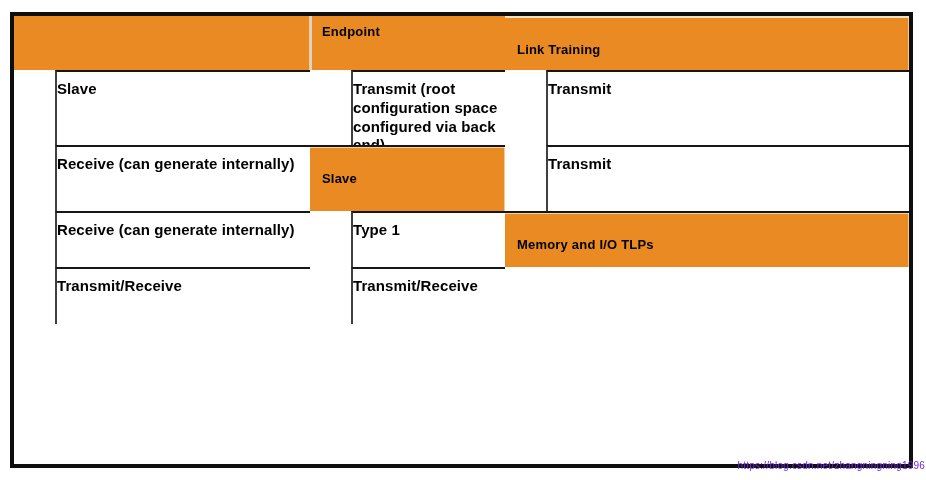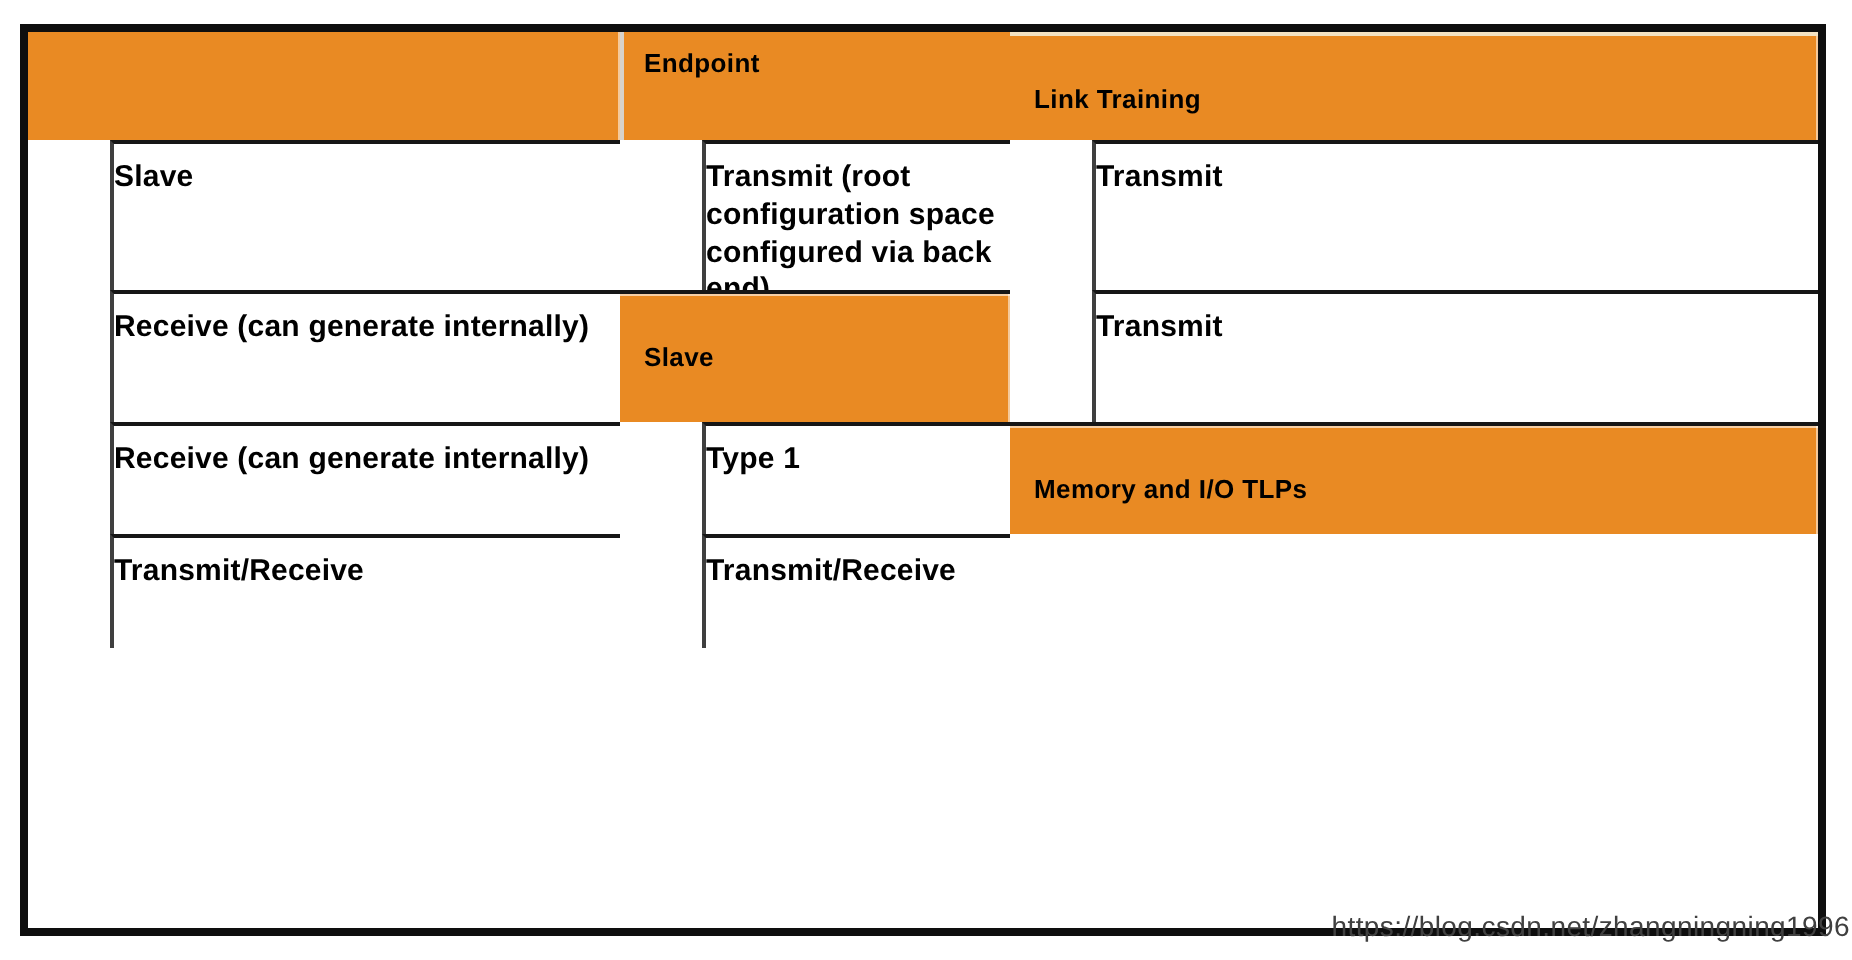--- a/index.html
+++ b/index.html
@@ -61,23 +61,23 @@
   .hl-right { box-shadow: inset -1px 0 0 rgba(255,255,255,0.55); }
   .hl-top-right {
     box-shadow: inset 0 1px 0 rgba(255,255,255,0.6),
                 inset -1px 0 0 rgba(255,255,255,0.55);
   }
 
   .watermark {
     position: absolute;
     right: 1px;
     bottom: 9px;
-    font-size: 14px;
+    font-size: 10px;
     font-weight: 400;
-    color: #404040;
+    color: #6d28d9;
     letter-spacing: 0.2px;
     white-space: nowrap;
     z-index: 5;
   }
 </style>
 </head>
 <body>
 
 <div class="stage">
   <div class="pcie-table">

